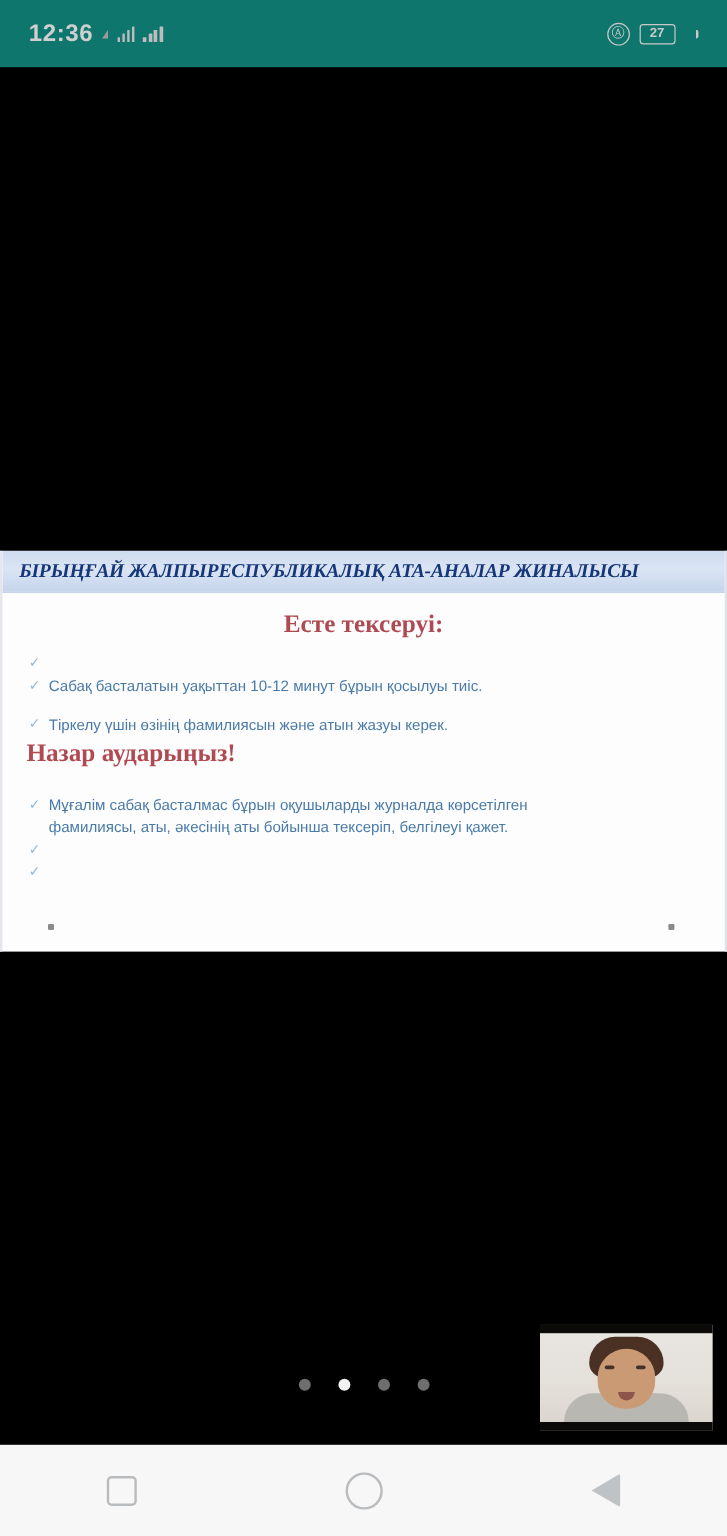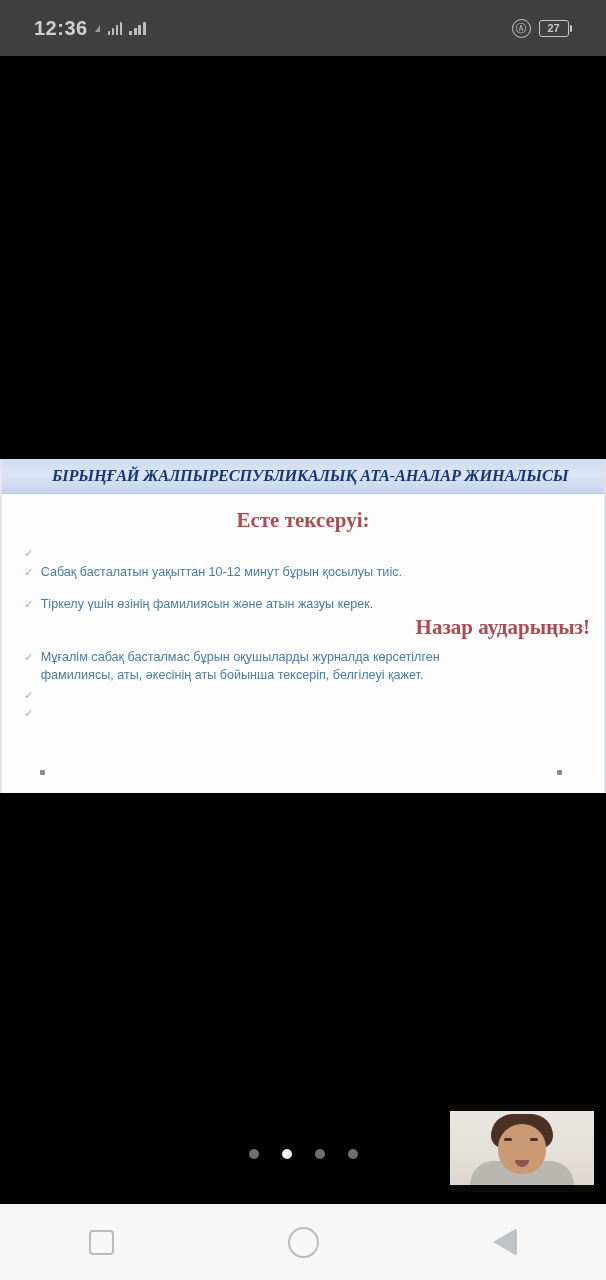--- a/index.html
+++ b/index.html
@@ -7,40 +7,40 @@
     width:606px; height:1280px;
     background:#000;
     font-family:"Liberation Sans", sans-serif;
     overflow:hidden;
   }
   #screen { position:relative; width:606px; height:1280px; background:#000; }
 
   
   .status-bar {
     position:absolute; top:0; left:0; width:606px; height:56px;
-    background:#404040; color:#d8d8d8;
+    background:#0f766e; color:#d8d8d8;
     display:flex; align-items:center; justify-content:space-between;
-    padding:0 34px;
+    padding:0 24px;
   }
   .status-left { display:flex; align-items:center; gap:7px; }
   .status-clock { font-size:20px; font-weight:600; letter-spacing:.5px; color:#cfcfcf; }
   .sig { display:flex; align-items:flex-end; gap:1.5px; height:14px; }
   .sig i { display:block; width:3px; background:#bdbdbd; border-radius:.5px; }
   .sig i:nth-child(1){height:4px;} .sig i:nth-child(2){height:7px;}
   .sig i:nth-child(3){height:10px;} .sig i:nth-child(4){height:13px;}
   .sig.small i { width:2.5px; }
   .sig-tri { width:0;height:0;border-left:5px solid transparent;
              border-bottom:7px solid #9a9a9a; margin-right:1px; }
   .status-right { display:flex; align-items:center; gap:8px; }
   .alarm-icon {
     width:19px; height:19px; border:1.6px solid #c9c9c9; border-radius:50%;
     display:flex; align-items:center; justify-content:center;
     font-size:11px; color:#c9c9c9; line-height:1;
   }
-  .battery { display:flex; align-items:center; }
+  .battery { display:flex; align-items:center;gap:16px; }
   .battery-body {
     min-width:30px; height:17px; border:1.7px solid #c9c9c9; border-radius:3px;
     display:flex; align-items:center; justify-content:center;
     font-size:11px; font-weight:700; color:#c9c9c9; padding:0 3px;
   }
   .battery-cap { width:2.5px; height:7px; background:#c9c9c9;
                  border-radius:0 1.5px 1.5px 0; margin-left:1px; }
 
   
   .slide {
@@ -54,33 +54,33 @@
     width:100%; height:35px;
     background:linear-gradient(180deg,#cfdcf0 0%,#dae4f3 45%,#c6d5ec 100%);
     display:flex; align-items:center;
     padding-left:14px;
     border-bottom:1px solid #b9c9e2;
   }
   .slide-header-text {
     font-family:"Liberation Serif", serif;
     font-style:italic; font-weight:700;
     font-size:16.4px; letter-spacing:-0.2px;
-    color:#16377a; white-space:nowrap;margin-left:36px;
+    color:#16377a; white-space:nowrap;
   }
   .slide-body { padding:6px 14px 0 14px; position:relative; height:299px; }
 
   .heading-remember {
     font-family:"Liberation Serif", serif;
     font-weight:700; font-size:21px; color:#b04a52;
     text-align:center; margin-top:8px; margin-bottom:11px;
   }
   .heading-attention {
     font-family:"Liberation Serif", serif;
     font-weight:700; font-size:21px; color:#b04a52;
-    text-align:right; margin-top:2px; margin-bottom:8px; padding-left:6px;
+    text-align:left; margin-top:2px; margin-bottom:22px; padding-left:6px;
   }
 
   .bullets { list-style:none; }
   .bullet {
     display:flex; align-items:flex-start; gap:7px;
     font-size:12.6px; color:#4a7ba8; line-height:1.45;
     padding-left:8px; margin-bottom:1px;
   }
   .bullet .check { color:#8fb8d8; font-size:11.5px; flex:0 0 auto; padding-top:1px; }
   .bullet .btext { white-space:pre-line; }

